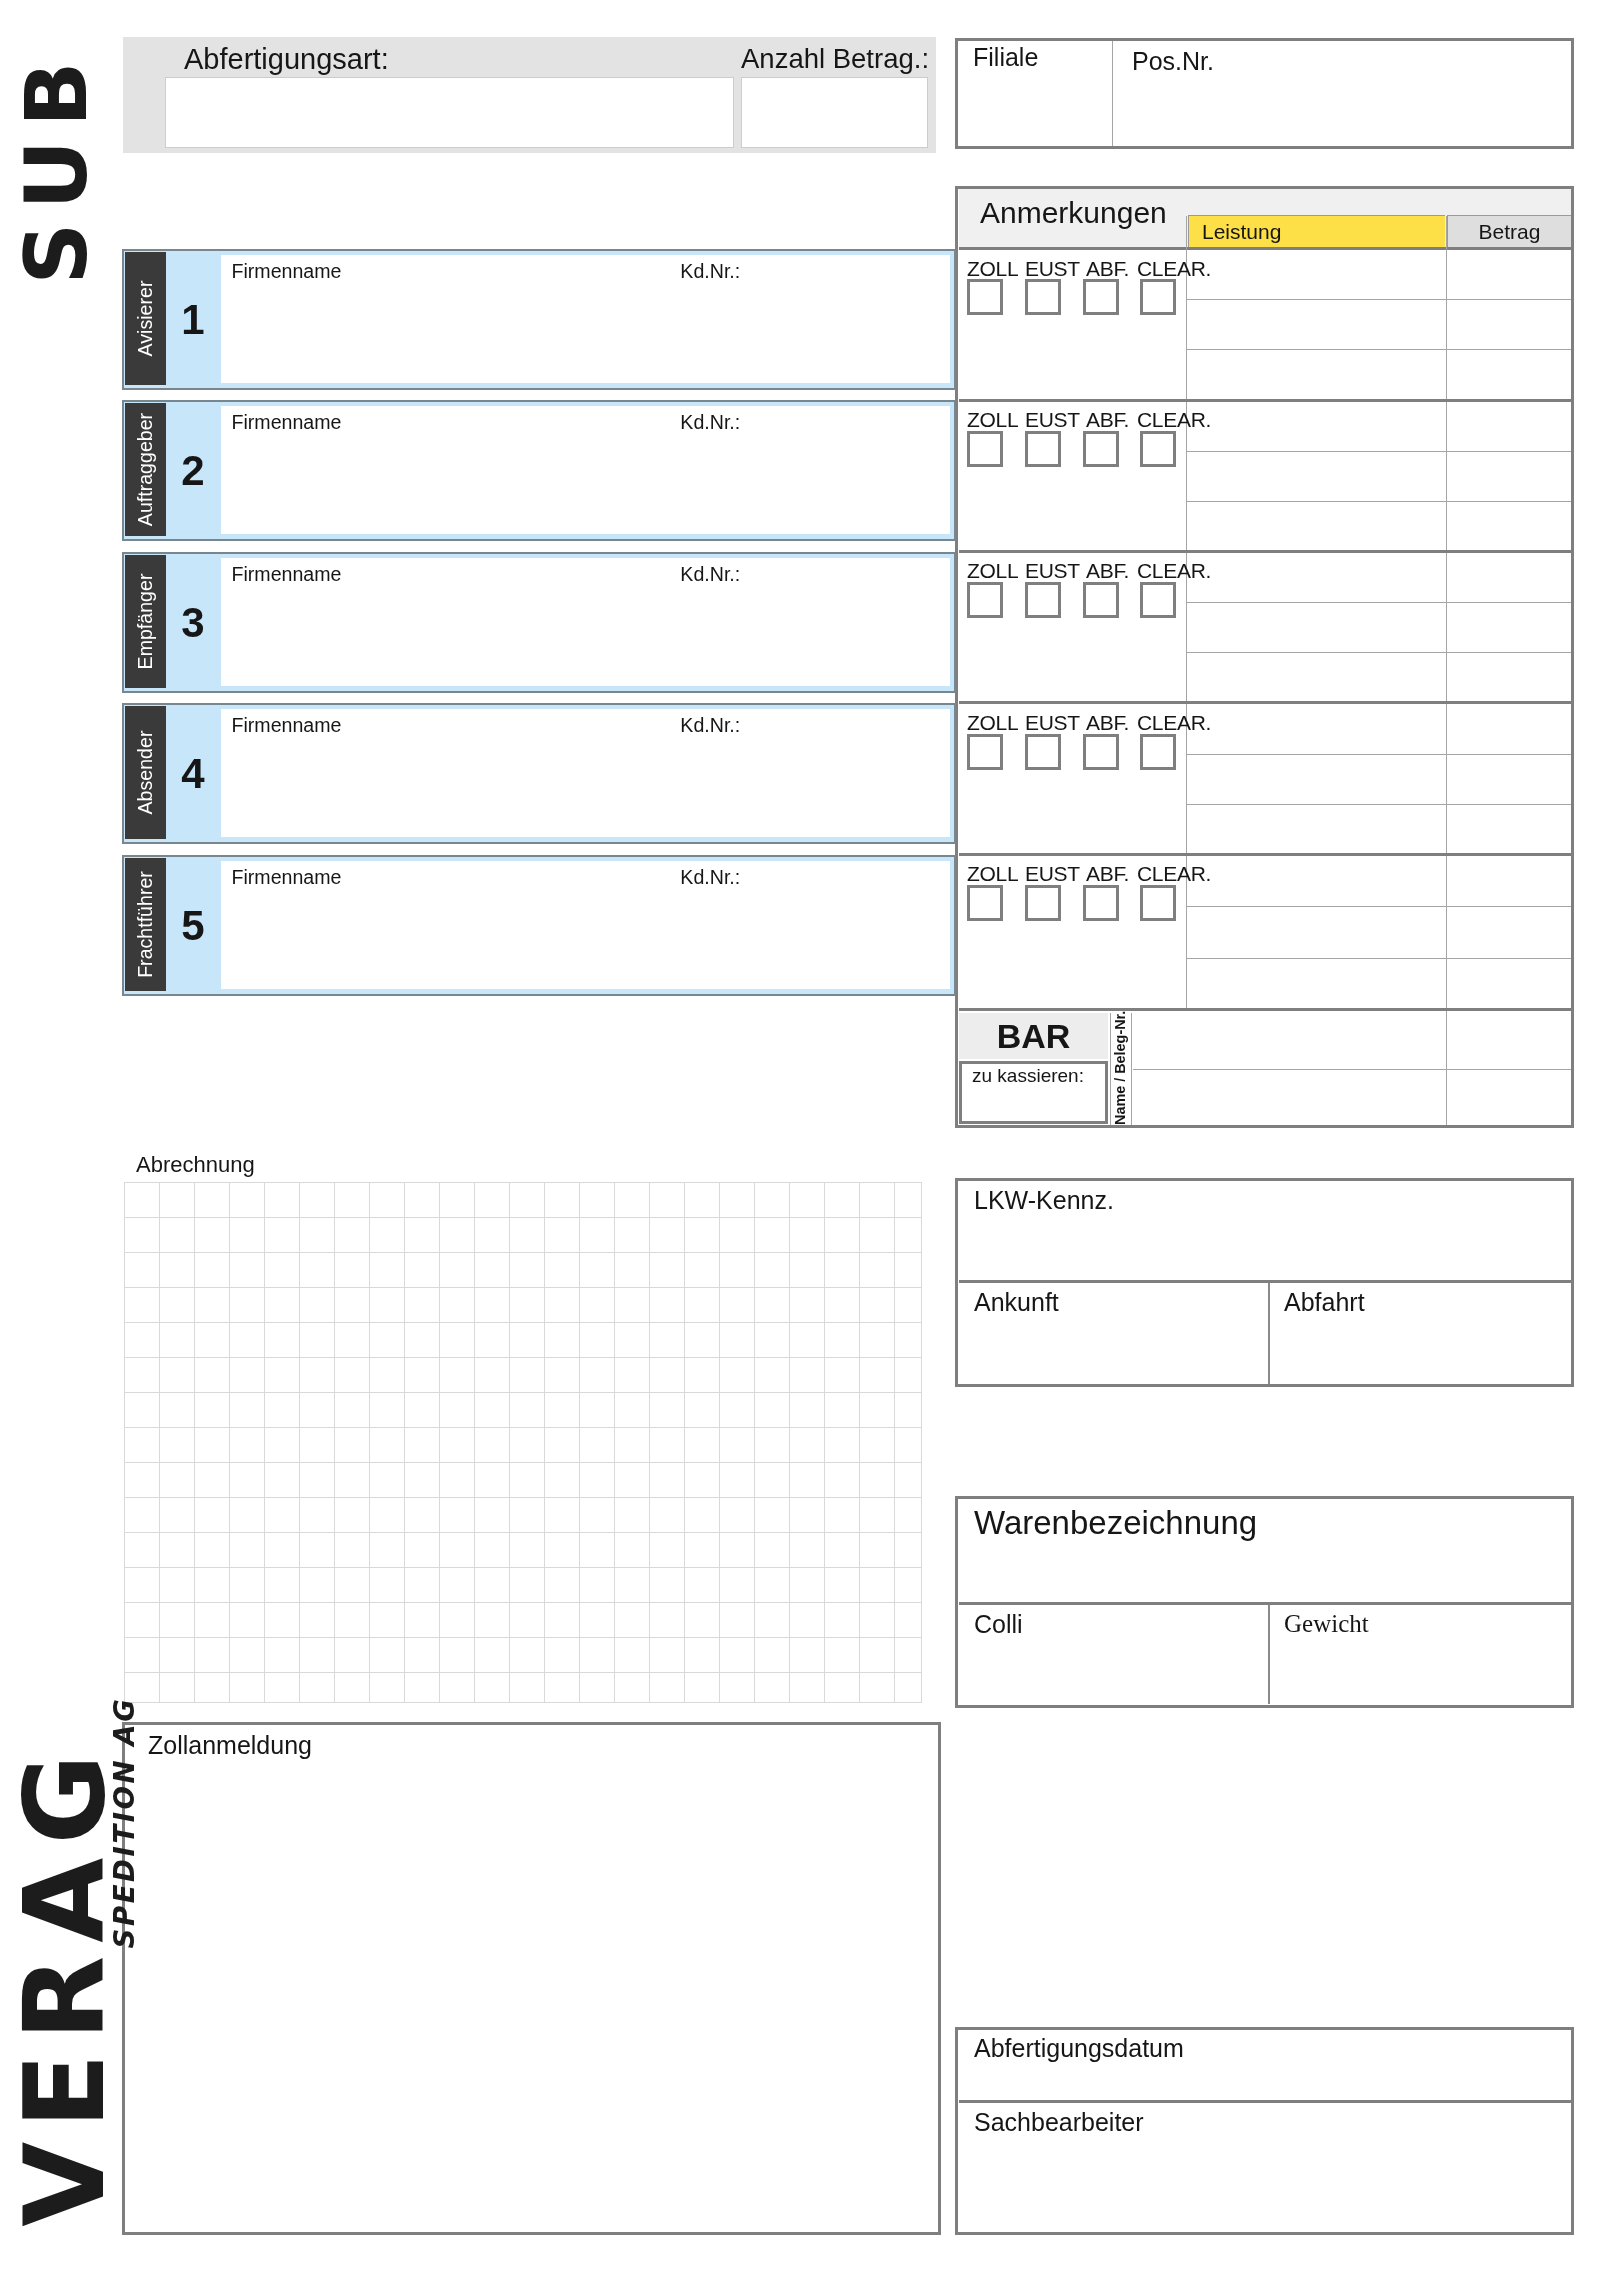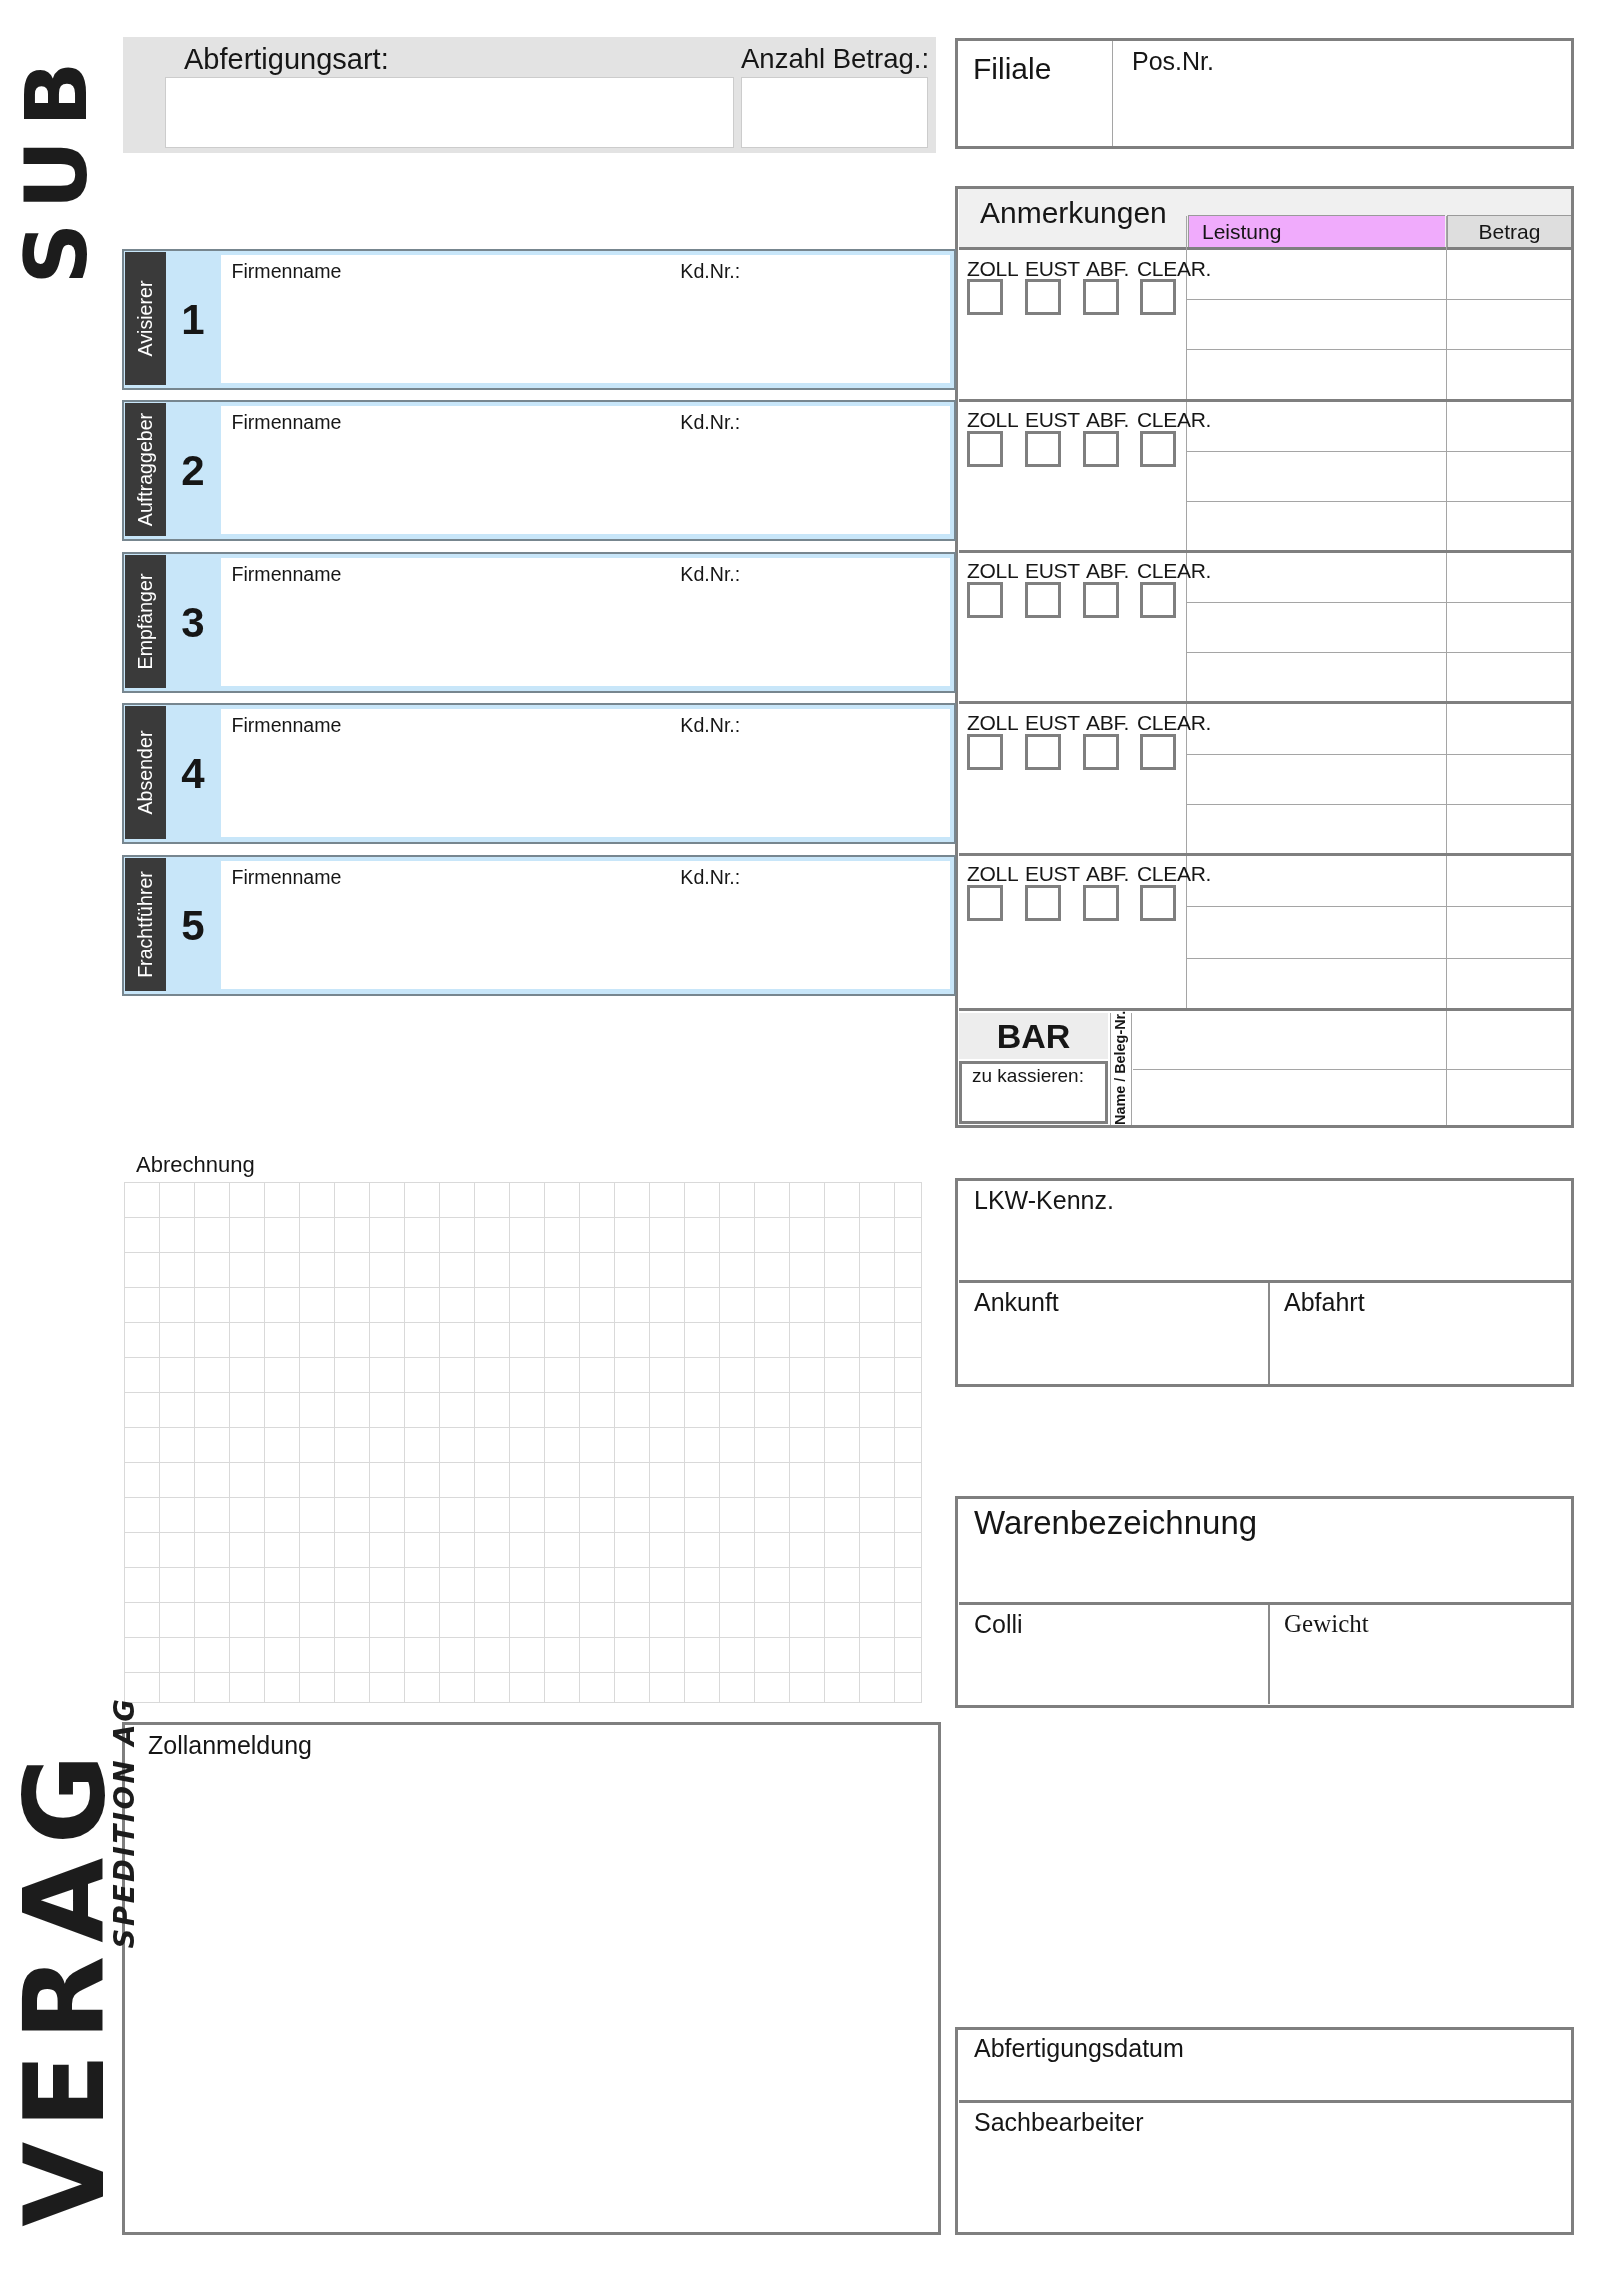--- a/index.html
+++ b/index.html
@@ -37,29 +37,29 @@
   </div>
 
   <div class="abs" style="left:123px;top:37px;width:813px;height:116px;background:#e3e3e3;"></div>
   <div class="lbl" style="left:184px;top:43px;font-size:29px;">Abfertigungsart:</div>
   <div class="abs" style="left:165px;top:77px;width:567px;height:69px;background:#fff;border:0.7px solid #cccccc;"></div>
   <div class="lbl" style="left:741px;top:43px;font-size:27.5px;">Anzahl Betrag.:</div>
   <div class="abs" style="left:741px;top:77px;width:185px;height:69px;background:#fff;border:0.7px solid #cccccc;"></div>
 
   <div class="box" style="left:955px;top:38px;width:619px;height:111px;"></div>
   <div class="vthin" style="left:1112px;top:41px;height:105px;"></div>
-  <div class="lbl" style="left:973px;top:52px;font-size:30px;">Filiale</div>
+  <div class="lbl" style="left:973px;top:43px;font-size:25px;">Filiale</div>
   <div class="lbl" style="left:1132px;top:47px;font-size:25px;">Pos.Nr.</div>
   <div class="cellzone" style="left:959px;top:79px;width:152px;height:67px;"></div>
   <div class="cellzone" style="left:1115px;top:79px;width:456px;height:67px;"></div>
 
   <div class="box" style="left:955px;top:186px;width:619px;height:942px;background:#fff;"></div>
   <div class="abs" style="left:959px;top:189px;width:612px;height:58px;background:#f0f0f0;"></div>
   <div class="lbl" style="left:980px;top:196px;font-size:30px;">Anmerkungen</div>
-  <div class="abs" style="left:1188px;top:215px;width:257px;height:33px;background:#f0abfc;border-top:1.3px solid #9a9a9a;border-left:1.3px solid #9a9a9a;box-sizing:border-box;display:flex;align-items:center;padding-left:13px;font-size:21px;">Leistung</div>
+  <div class="abs" style="left:1188px;top:215px;width:257px;height:33px;background:#fde047;border-top:1.3px solid #9a9a9a;border-left:1.3px solid #9a9a9a;box-sizing:border-box;display:flex;align-items:center;padding-left:13px;font-size:21px;">Leistung</div>
   <div class="abs" style="left:1447px;top:215px;width:124px;height:33px;background:#dedede;border-top:1.3px solid #9a9a9a;border-left:1.3px solid #9a9a9a;box-sizing:border-box;display:flex;align-items:center;justify-content:center;font-size:21px;">Betrag</div>
   <div class="hthick" style="left:959px;top:247px;width:612px;"></div>
 
   <div class="vthin" style="left:1186px;top:216px;height:794px;"></div>
   <div class="vthin" style="left:1446px;top:216px;height:909px;"></div>
 
   <div class="hthick" style="left:959px;top:399px;width:612px;"></div>
   <div class="hthick" style="left:959px;top:550px;width:612px;"></div>
   <div class="hthick" style="left:959px;top:701px;width:612px;"></div>
   <div class="hthick" style="left:959px;top:853px;width:612px;"></div>

